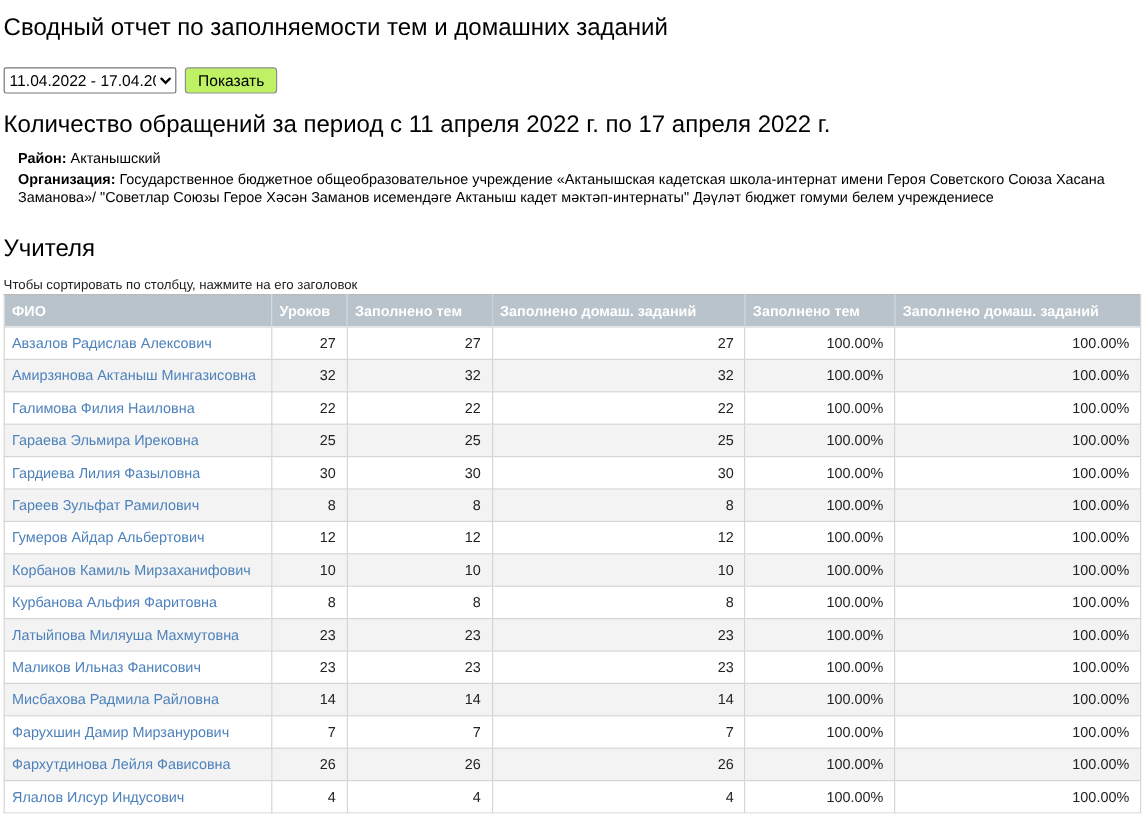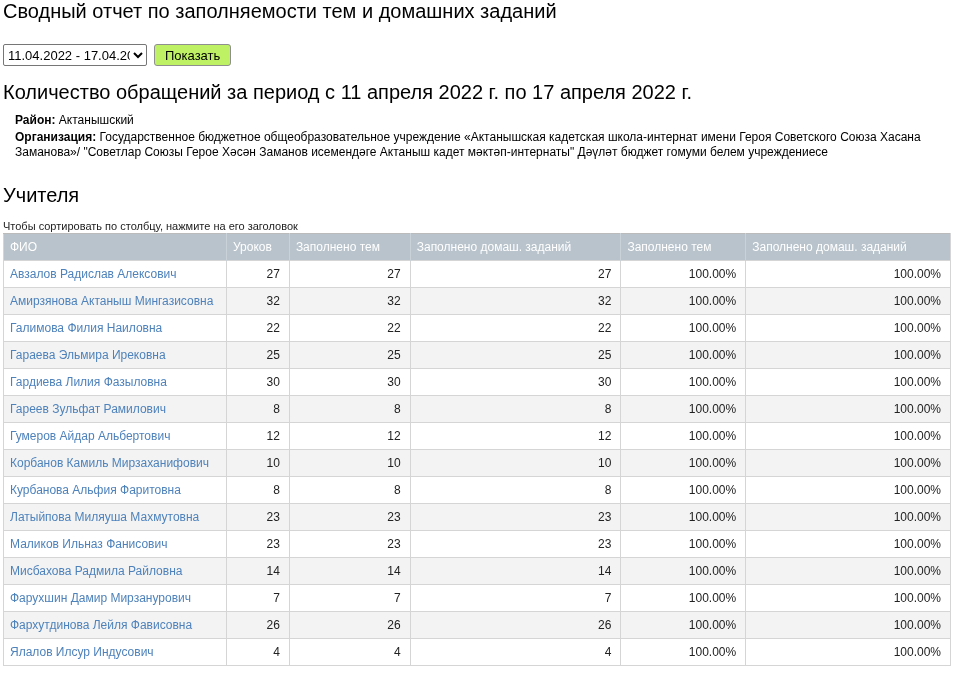--- a/index.html
+++ b/index.html
@@ -7,39 +7,39 @@
     --header-sep:#c9d2d9;
     --link:#4e82bb;
     --row-alt:#f3f3f3;
     --cell-border:#d5d5d5;
     --total-border:#999999;
   }
   *{box-sizing:border-box;}
   html,body{margin:0;padding:0;background:#fff;color:#000;
     font-family:"Liberation Sans","DejaVu Sans",sans-serif;}
   .page{width:956px;padding:0 3px;}
-  .page-title{font-size:20px;font-weight:400;margin:0 0 0 0;line-height:1.15;}
+  .page-title{font-size:20px;font-weight:400;margin:12px 0 0 0;line-height:1.15;}
   .period-row{margin-top:21px;display:flex;align-items:center;gap:7px;}
   .period-select{width:144px;height:22px;font-size:13px;
     font-family:"Liberation Sans","DejaVu Sans",sans-serif;
     border:1px solid #767676;background:#fff;border-radius:2px;}
   .show-button{height:22px;font-size:13px;padding:0 10px;
     font-family:"Liberation Sans","DejaVu Sans",sans-serif;
     background:#bef264;border:1px solid #8f8f8f;border-radius:3px;color:#000;cursor:pointer;}
   .report-heading{font-size:20px;font-weight:400;margin:15px 0 0 0;line-height:1.15;}
   .meta-block{margin-top:9px;font-size:12px;line-height:1.3;}
   .meta-line{margin:0 0 1px 0;padding-left:12px;}
   .meta-label{font-weight:700;}
   .section-heading{font-size:20px;font-weight:400;margin:23px 0 0 0;line-height:1.15;}
   .sort-hint{font-size:11px;color:#222;margin-top:13px;margin-bottom:1px;}
   table.report-table{border-collapse:collapse;width:948px;font-size:12px;
     border-left:1px solid var(--cell-border);border-right:1px solid var(--cell-border);
     border-top:1px solid #bbb;}
   table.report-table thead th{
-    background:var(--header-bg);color:#fff;font-weight:400;text-align:left;
+    background:var(--header-bg);color:#fff;font-weight:700;text-align:left;
     padding:6px 6px;border-left:1px solid var(--header-sep);white-space:nowrap;
     overflow:hidden;cursor:pointer;}
   table.report-table thead th:first-child{border-left:none;}
   table.report-table tbody td{
     border:1px solid var(--cell-border);padding:6px 6px;white-space:nowrap;overflow:hidden;}
   table.report-table tbody td.num-cell{text-align:right;padding-right:9px;color:#222;}
   table.report-table tbody tr:nth-child(even){background:var(--row-alt);}
   table.report-table tbody tr:nth-child(odd){background:#fff;}
   .name-link{color:var(--link);text-decoration:none;cursor:pointer;}
 </style>

